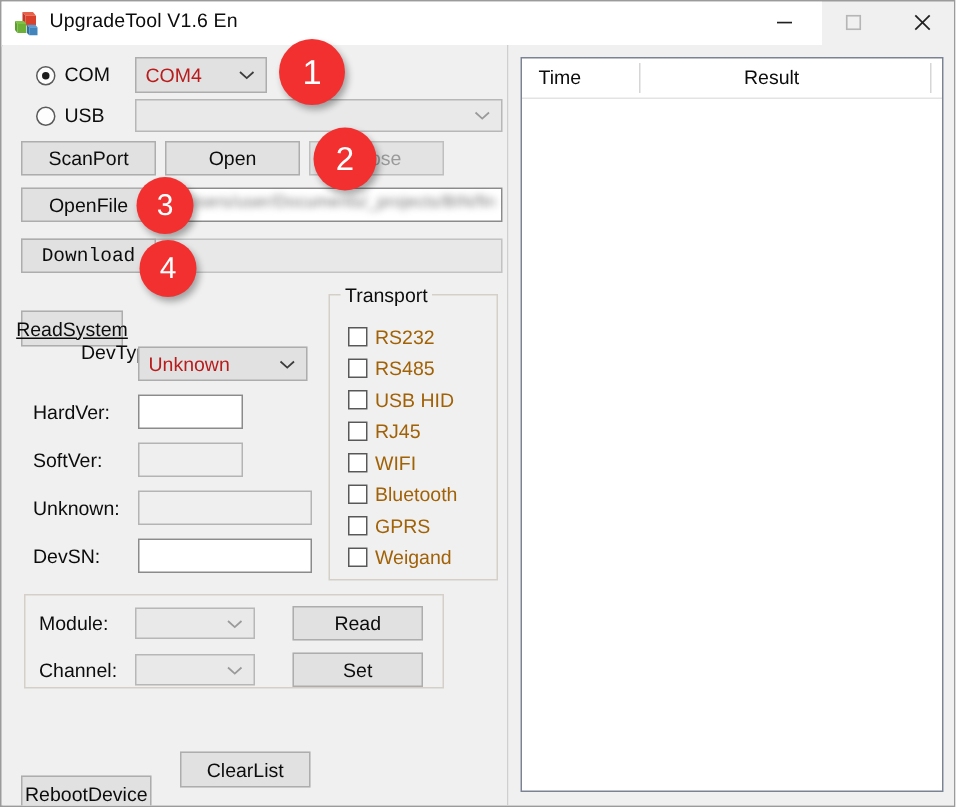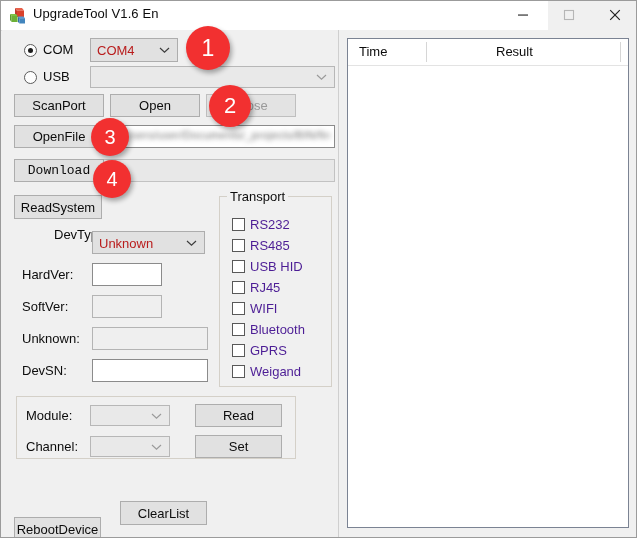--- a/index.html
+++ b/index.html
@@ -156,21 +156,21 @@
     left: 0; top: 1px;
     width: 13px; height: 13px;
     box-sizing: border-box;
     background: #ffffff;
     border: 1px solid #585858;
   }
   .cb-label {
     position: absolute;
     left: 18px; top: 0px;
     font-size: 13px;
-    color: #4c1d95;
+    color: #a16207;
     white-space: nowrap;
   }
 
   
   .groupbox {
     position: absolute;
     box-sizing: border-box;
     border: 1px solid #d4d0c8;
   }
   .groupbox > .gtitle {
@@ -316,21 +316,21 @@
     <div class="btn disabled" style="left:204px; top:64px; width:90px; height:23px;">Close</div>
 
     <div class="btn" style="left:12px; top:95px; width:90px; height:23px;">OpenFile</div>
     <div class="textbox" style="left:102px; top:95px; width:231px; height:23px;">
       <div id="path-blur">C:/Users/user/Documents/_projects/BIN/firmware_upgrade_v16.bin</div>
     </div>
 
     <div id="download-bar" style="left:12px; top:129px; width:321px; height:23px;"></div>
     <div class="btn" style="left:12px; top:129px; width:90px; height:23px;font-family:Liberation Mono, monospace;">Download</div>
 
-    <div class="btn" style="left:12px; top:165px; width:88px; height:24px;">ReadSystem</div>
+    <div class="btn" style="left:12px; top:177px; width:68px; height:24px;text-decoration:underline;">ReadSystem</div>
 
     <div class="lbl" style="left:20px; top:197px;margin-left:32px;">DevType:</div>
     <div class="combo" style="left:90px; top:201px; width:113px; height:23px;">
       <span class="cval">Unknown</span>
       <svg class="carrow" viewBox="0 0 11 7">
         <polyline points="1,1.5 5.5,5.6 10,1.5" fill="none" stroke="#3d3d3d" stroke-width="1.2"></polyline>
       </svg>
     </div>
 
     <div class="lbl" style="left:20px; top:237px;">HardVer:</div>

